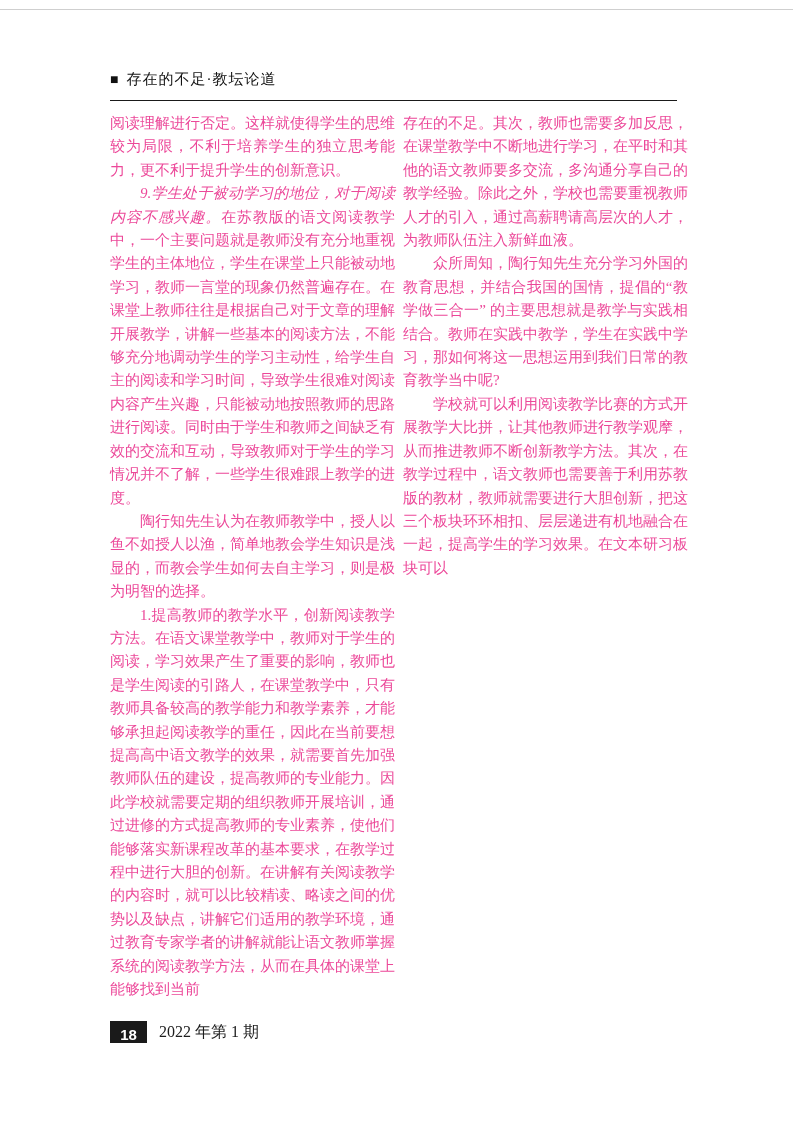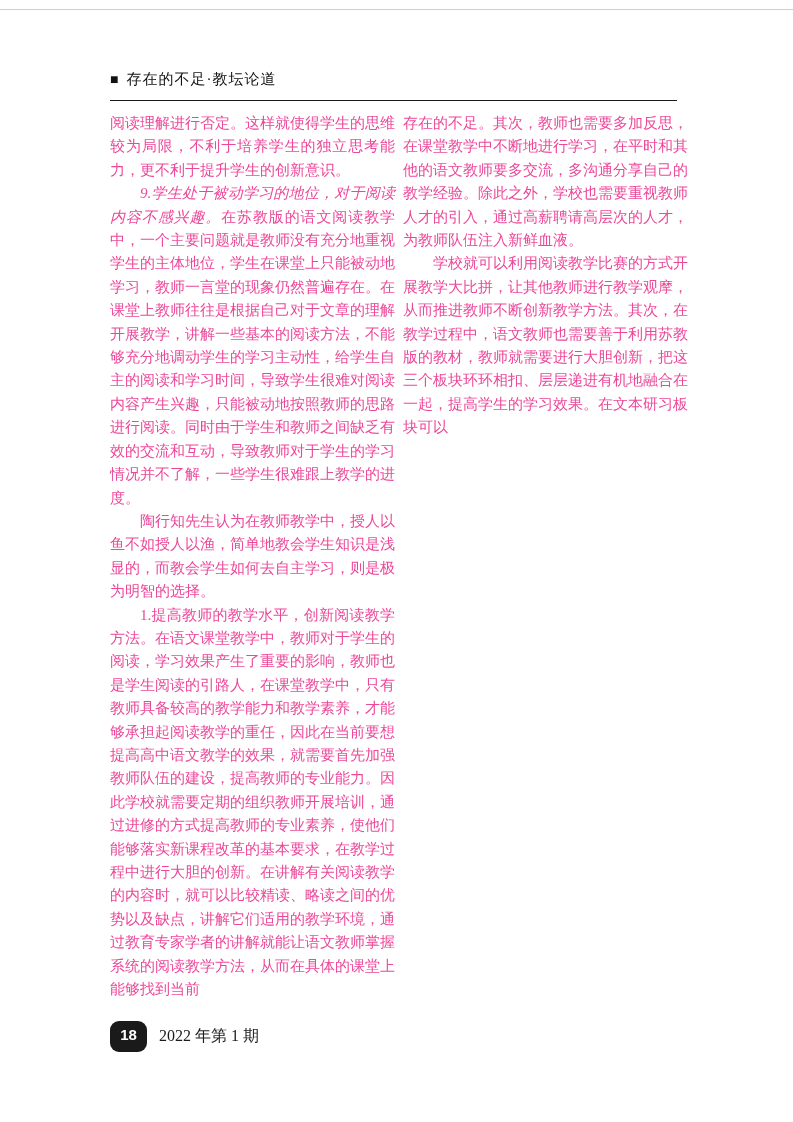--- a/index.html
+++ b/index.html
@@ -55,29 +55,28 @@
   .kaiti { font-style: italic; }
   .page-footer {
     position: absolute;
     left: 110px; top: 1021px;
     display: flex;
     align-items: center;
     gap: 12px;
   }
   .pagenum-badge {
     display: inline-block;
-    width: 37px; height: 31px;
+    width: 37px; height: 22px;
     background: #1a1a1a;
     color: #ffffff;
     font-family: "Liberation Sans", sans-serif;
     font-weight: bold;
     font-size: 15px;
     line-height: 27px;
     text-align: center;
-    border-radius: 9px;
   }
   .issue-label { font-size: 16px; color: #1c1c1c; }
 </style>
 </head>
 <body>
 
 <div class="page">
 
   <div class="scan-line"></div>
 
@@ -92,20 +91,21 @@
 
     <div class="col">
       <p>阅读理解进行否定。这样就使得学生的思维较为局限，不利于培养学生的独立思考能力，更不利于提升学生的创新意识。</p>
       <p class="indent"><span class="kaiti">9.学生处于被动学习的地位，对于阅读内容不感兴趣。</span><span>在苏教版的语文阅读教学中，一个主要问题就是教师没有充分地重视学生的主体地位，学生在课堂上只能被动地学习，教师一言堂的现象仍然普遍存在。在课堂上教师往往是根据自己对于文章的理解开展教学，讲解一些基本的阅读方法，不能够充分地调动学生的学习主动性，给学生自主的阅读和学习时间，导致学生很难对阅读内容产生兴趣，只能被动地按照教师的思路进行阅读。同时由于学生和教师之间缺乏有效的交流和互动，导致教师对于学生的学习情况并不了解，一些学生很难跟上教学的进度。</span></p>
       <p class="indent">陶行知先生认为在教师教学中，授人以鱼不如授人以渔，简单地教会学生知识是浅显的，而教会学生如何去自主学习，则是极为明智的选择。</p>
       <p class="indent">1.提高教师的教学水平，创新阅读教学方法。在语文课堂教学中，教师对于学生的阅读，学习效果产生了重要的影响，教师也是学生阅读的引路人，在课堂教学中，只有教师具备较高的教学能力和教学素养，才能够承担起阅读教学的重任，因此在当前要想提高高中语文教学的效果，就需要首先加强教师队伍的建设，提高教师的专业能力。因此学校就需要定期的组织教师开展培训，通过进修的方式提高教师的专业素养，使他们能够落实新课程改革的基本要求，在教学过程中进行大胆的创新。在讲解有关阅读教学的内容时，就可以比较精读、略读之间的优势以及缺点，讲解它们适用的教学环境，通过教育专家学者的讲解就能让语文教师掌握系统的阅读教学方法，从而在具体的课堂上能够找到当前</p>
     </div>
 
     <div class="col">
       <p>存在的不足。其次，教师也需要多加反思，在课堂教学中不断地进行学习，在平时和其他的语文教师要多交流，多沟通分享自己的教学经验。除此之外，学校也需要重视教师人才的引入，通过高薪聘请高层次的人才，为教师队伍注入新鲜血液。</p>
+      <p class="indent">众所周知，陶行知先生充分学习外国的教育思想，并结合我国的国情，提倡的“教学做三合一” 的主要思想就是教学与实践相结合。教师在实践中教学，学生在实践中学习，那如何将这一思想运用到我们日常的教育教学当中呢?</p>
       <p class="indent">学校就可以利用阅读教学比赛的方式开展教学大比拼，让其他教师进行教学观摩，从而推进教师不断创新教学方法。其次，在教学过程中，语文教师也需要善于利用苏教版的教材，教师就需要进行大胆创新，把这三个板块环环相扣、层层递进有机地融合在一起，提高学生的学习效果。在文本研习板块可以</p>
     </div>
 
   </div>
 
   <div class="page-footer">
     <span class="pagenum-badge">18</span>
     <span class="issue-label">2022 年第 1 期</span>
   </div>
 

